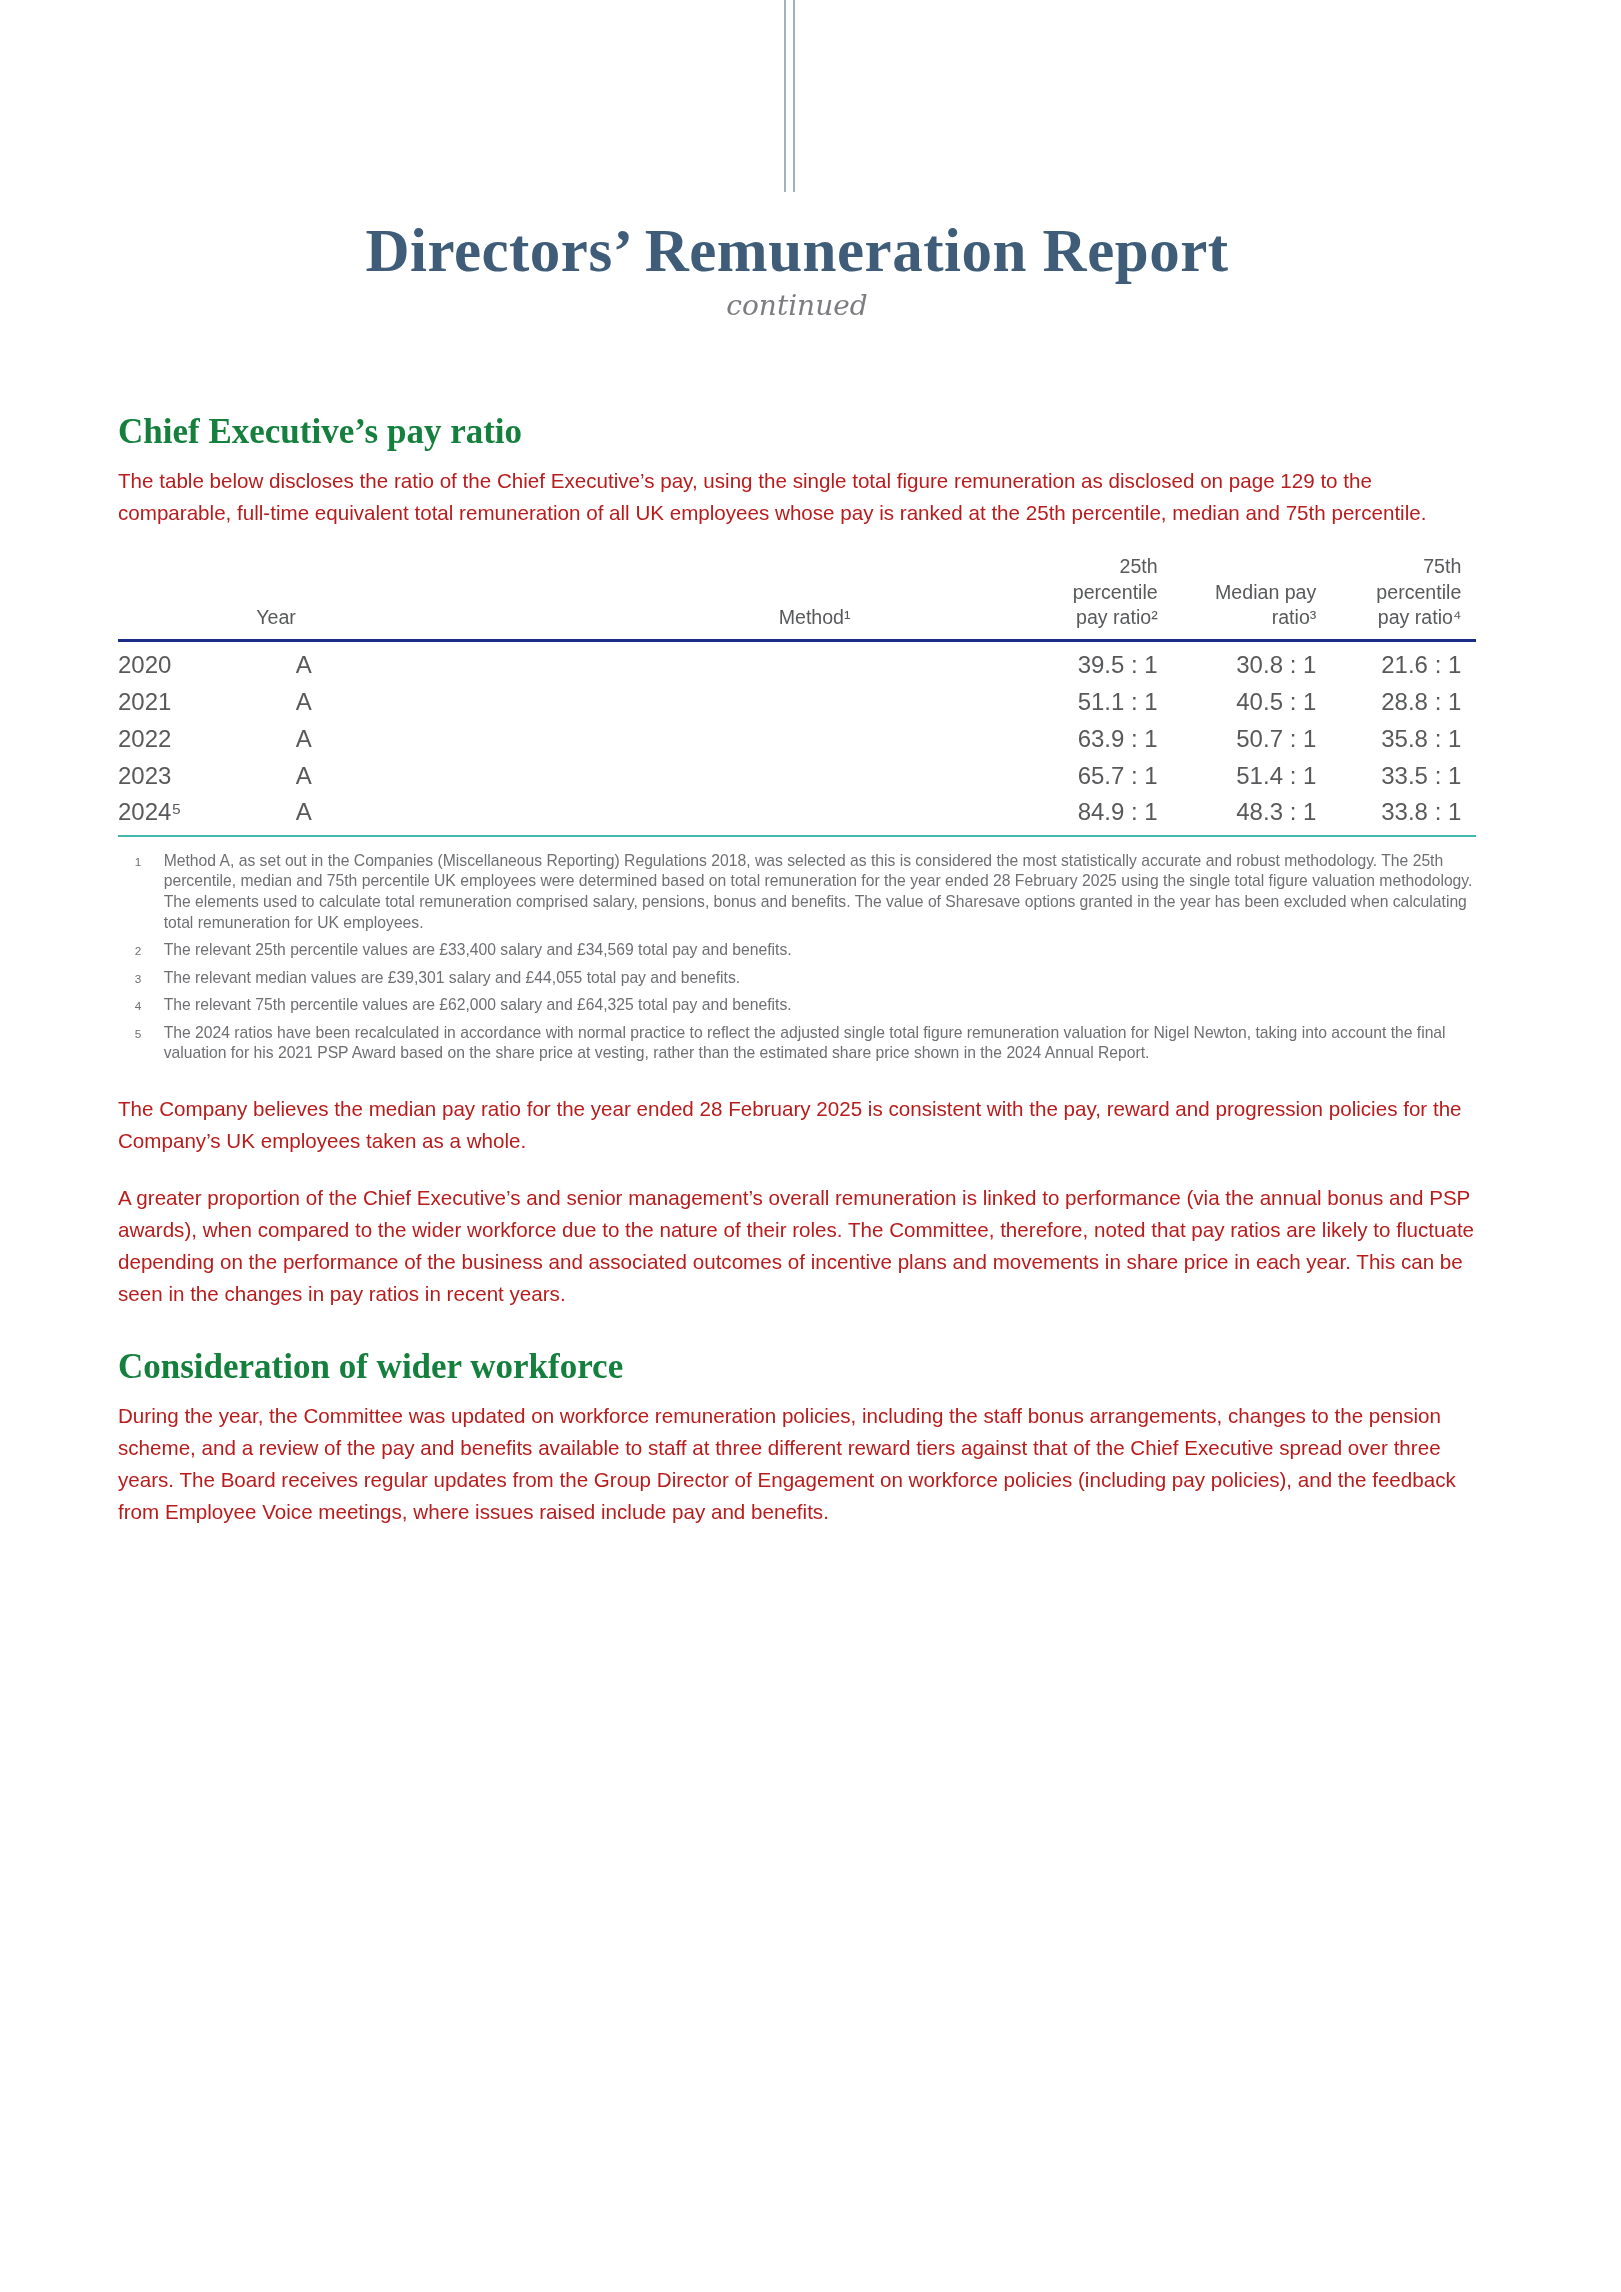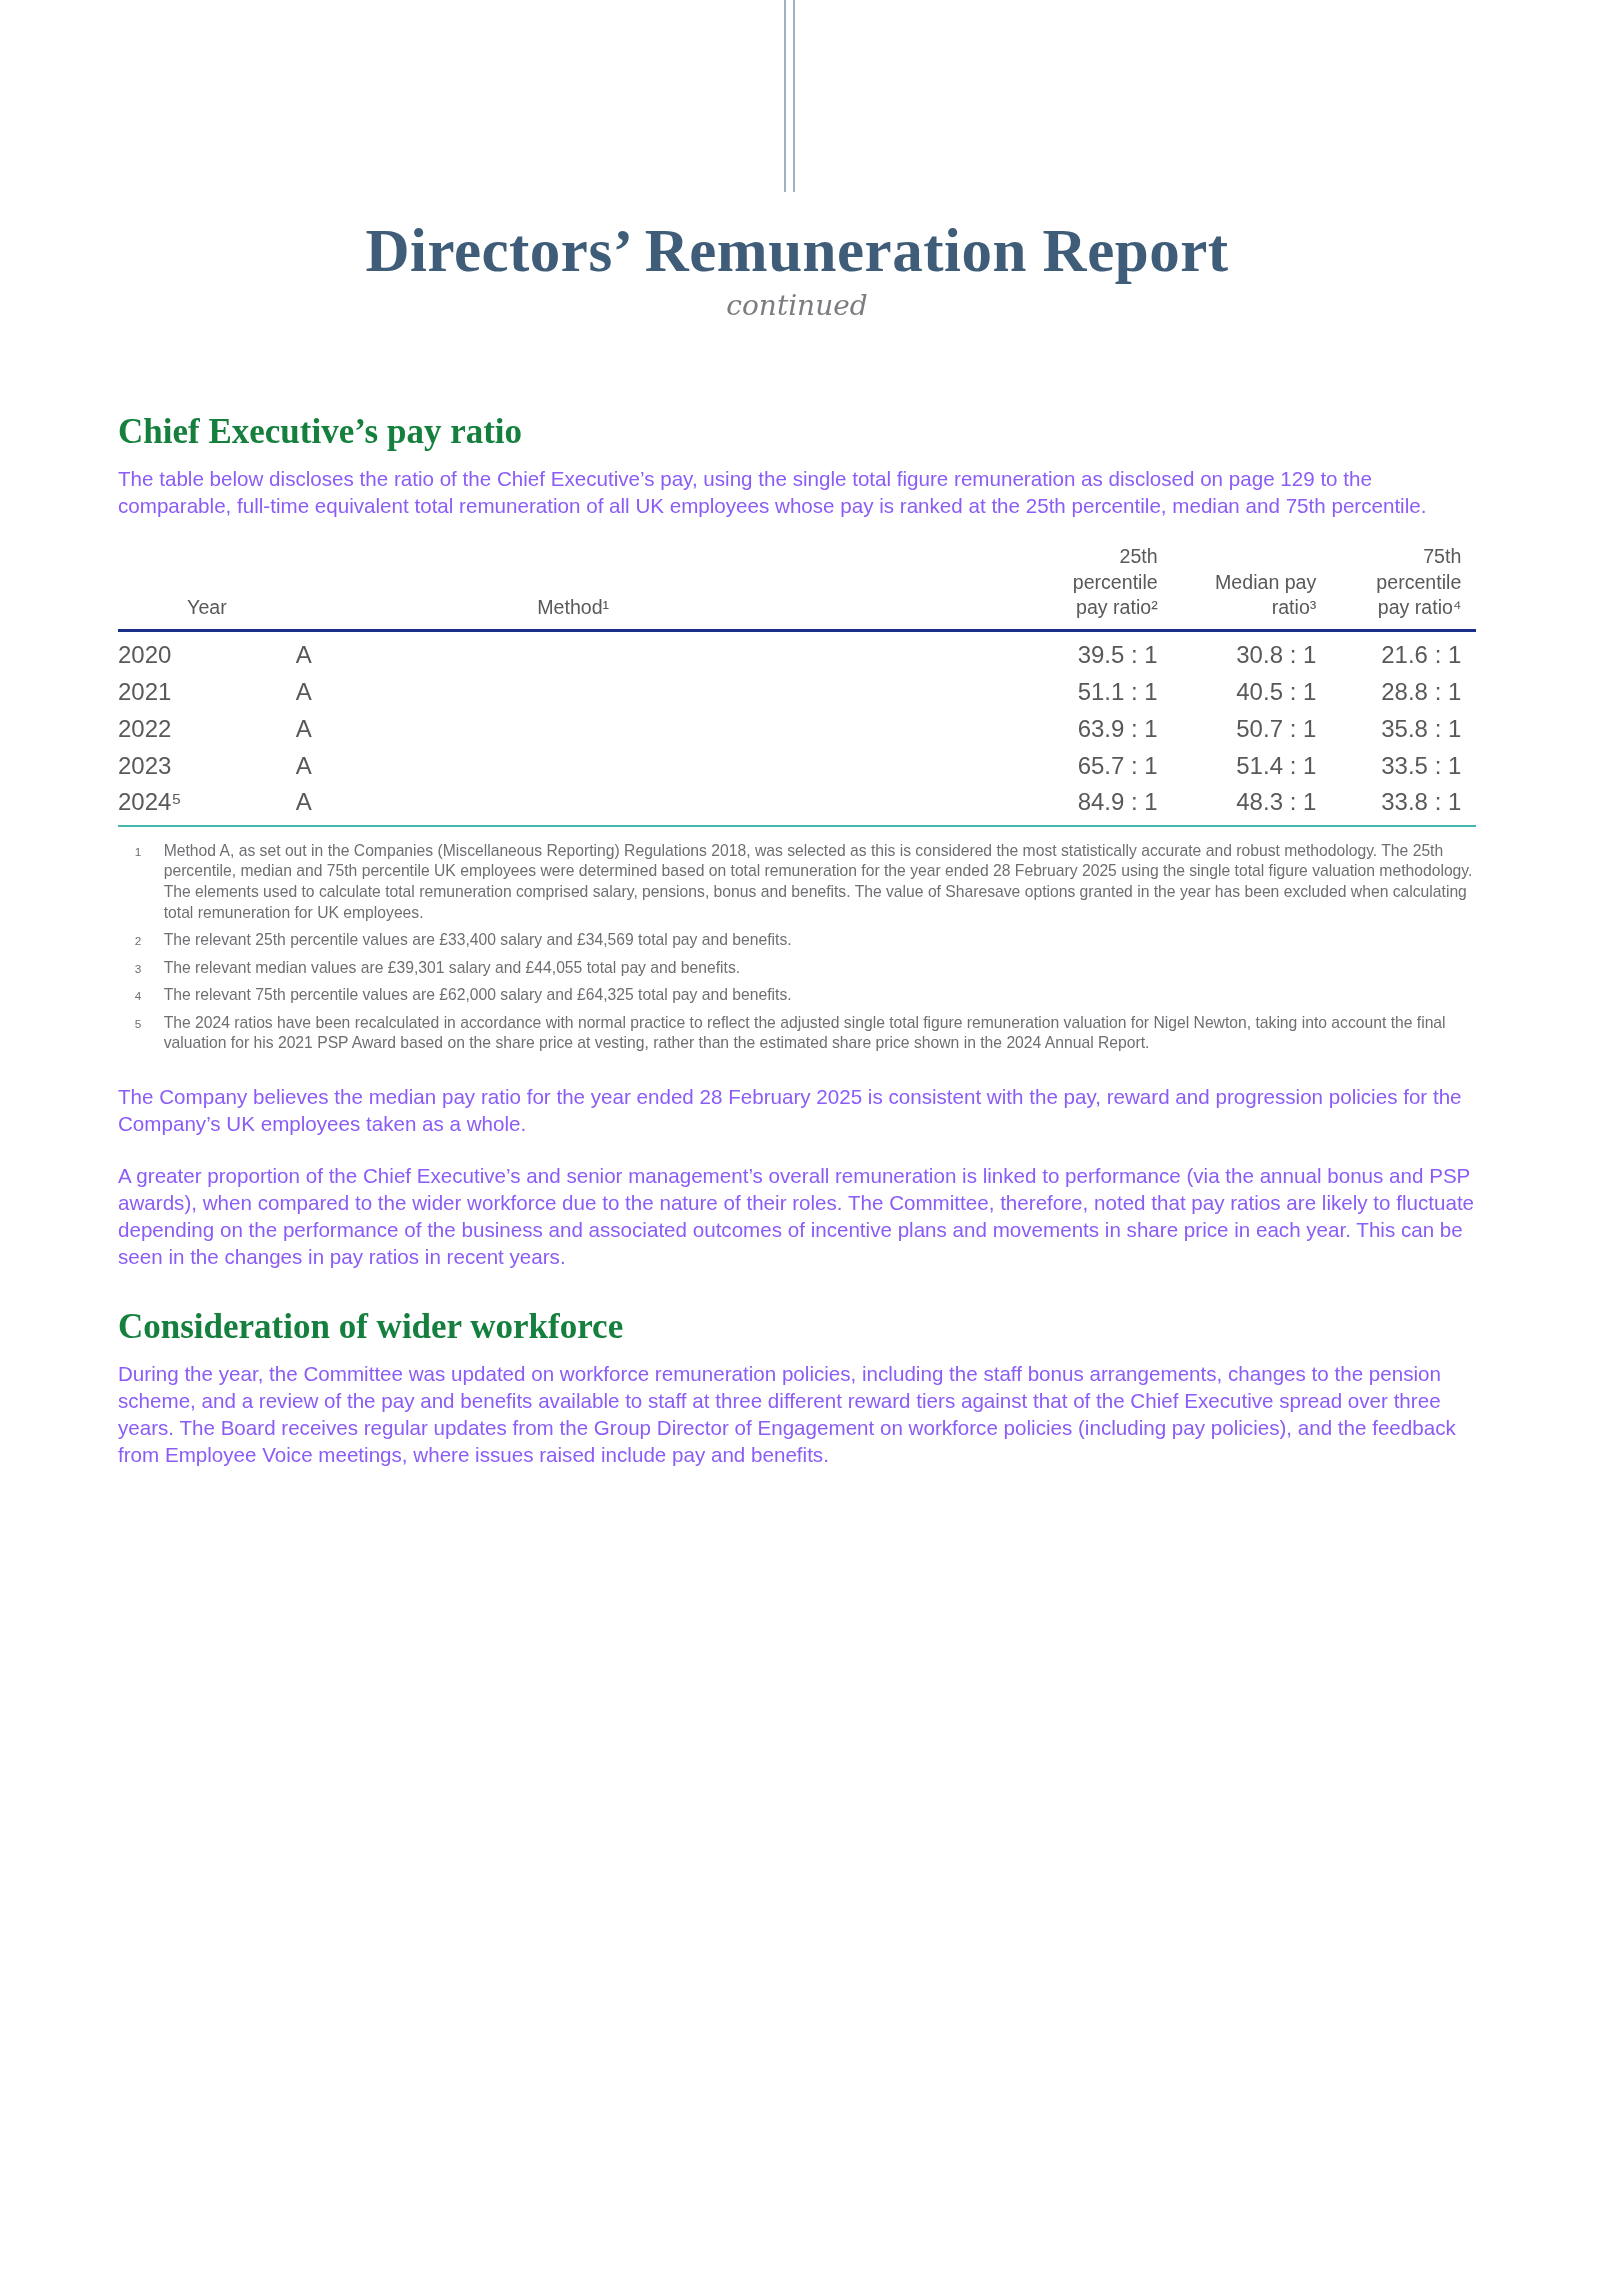--- a/index.html
+++ b/index.html
@@ -62,42 +62,42 @@
   .section-heading {
     font-family: "Liberation Serif", serif;
     font-weight: bold;
     font-size: 35px;
     line-height: 39px;
     color: #15803d;
     margin: 0 0 13.7px 0;
   }
   .body-para {
     font-size: 20.6px;
-    line-height: 27px;
-    color: #8b5cf6;
+    line-height: 32px;
+    color: #b91c1c;
     margin: 0 0 25.5px 0;
   }
 
   
   table.pay-ratio {
     width: 1358px;
     border-collapse: collapse;
     margin-top: 5.9px;
   }
   table.pay-ratio th {
     font-weight: normal;
     font-size: 19.6px;
     line-height: 25.5px;
     color: #58595b;
     vertical-align: bottom;
     padding: 0 0 8.8px 0;
     white-space: pre-line;
     border-bottom: 3.9px solid #1a2d87;
   }
-  table.pay-ratio th.left { text-align: center; }
+  table.pay-ratio th.left { text-align: right; }
   table.pay-ratio th.num  { text-align: right; }
   table.pay-ratio td {
     font-size: 24px;
     color: #58595b;
     padding: 4.9px 0 3.9px 0;
   }
   table.pay-ratio td.num { text-align: right; }
   table.pay-ratio tr:first-child td { padding-top: 8.8px; }
   table.pay-ratio tr:last-child td {
     border-bottom: 2.9px solid #43b7ae;

